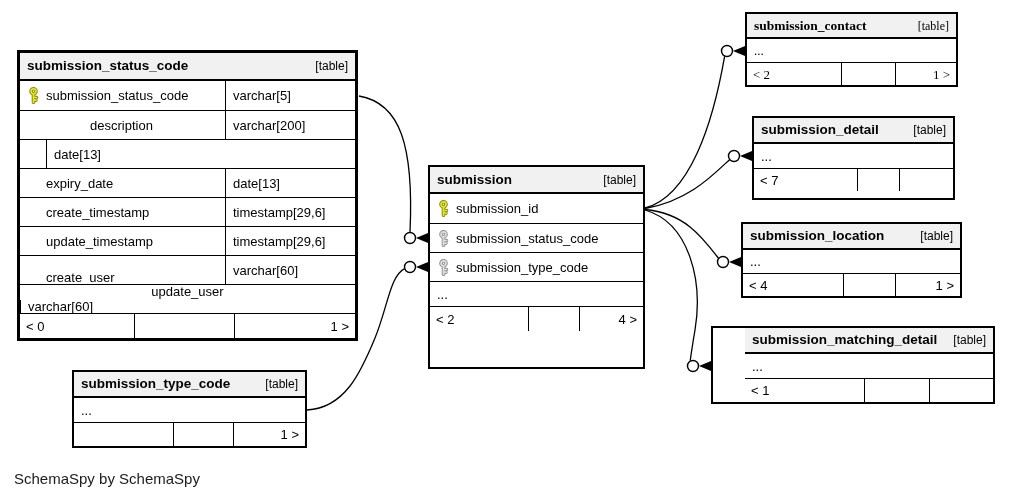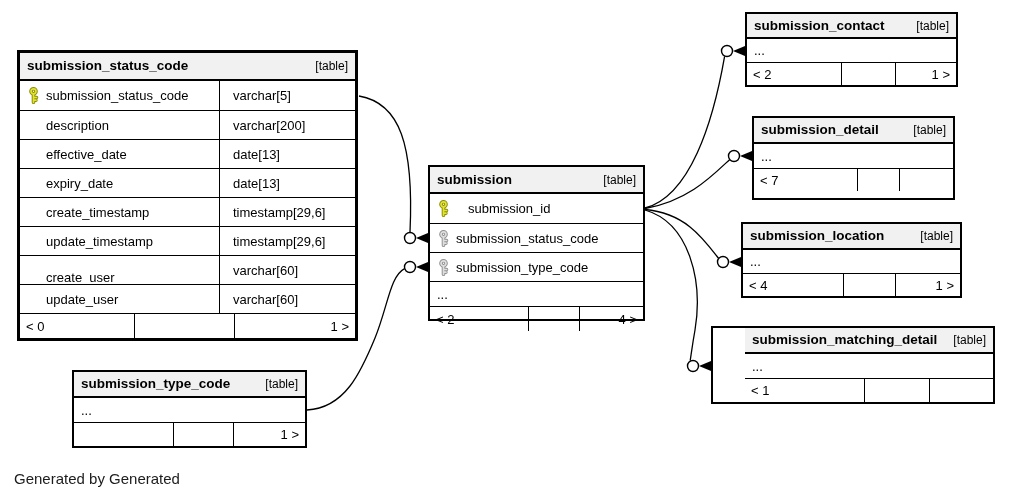--- a/index.html
+++ b/index.html
@@ -18,21 +18,21 @@
     display:flex; justify-content:space-between; align-items:center;
     background:#f1f1f1; border-bottom:2px solid #000; padding:0 7px;
     box-sizing:border-box;
   }
   .hdr .t { font-weight:bold; font-size:13.5px; }
   .hdr .tag { font-size:12px; font-weight:normal; }
   .row { display:flex; align-items:center; box-sizing:border-box; }
   .row + .row, .ellipsis, .ftr { border-top:1px solid #000; }
   .kcell { width:26px; display:flex; justify-content:center; align-items:center; }
   .cname { flex:1; }
-  .ctype { width:122px; border-left:1px solid #000; padding-left:13px; align-self:stretch; display:flex; align-items:center; }
+  .ctype { width:122px; border-left:1px solid #000; padding-left:7px; align-self:stretch; display:flex; align-items:center; }
   .ellipsis { display:flex; align-items:center; padding-left:7px; box-sizing:border-box; }
   .ftr { display:flex; box-sizing:border-box; }
   .fcell { box-sizing:border-box; padding:0 6px; display:flex; align-items:center; }
   .fcell + .fcell { border-left:1px solid #000; }
   .fcell.r { justify-content:flex-end; }
   .caption { position:absolute; left:14px; top:470px; font-size:15px; color:#1c1c1c; }
   svg.key { display:block; }
 </style>
 </head>
 <body>
@@ -81,28 +81,27 @@
               </g>
               <g stroke="#e0e234" stroke-width="1.7" fill="none" stroke-linecap="round">
                 <circle cx="6.5" cy="4.3" r="2.5"></circle>
                 <path d="M6.5 7.2 V15.3 M6.5 10.5 h3 M6.5 13.2 h2.4"></path>
               </g>
             </svg>
           </span>
         <span class="cname">submission_status_code</span>
         <span class="ctype">varchar[5]</span>
       </div>
-      <div class="row" style="height:29px;">
+      <div class="row" style="height:29px;gap:44px;">
         <span class="kcell"></span>
         <span class="cname">description</span>
         <span class="ctype">varchar[200]</span>
       </div>
       <div class="row" style="height:29px;">
         <span class="kcell"></span>
-        <span class="cname">effective_date</span>
         <span class="ctype">date[13]</span>
       </div>
       <div class="row" style="height:29px;">
         <span class="kcell"></span>
         <span class="cname">expiry_date</span>
         <span class="ctype">date[13]</span>
       </div>
       <div class="row" style="height:29px;">
         <span class="kcell"></span>
         <span class="cname">create_timestamp</span>
@@ -111,40 +110,40 @@
       <div class="row" style="height:29px;">
         <span class="kcell"></span>
         <span class="cname">update_timestamp</span>
         <span class="ctype">timestamp[29,6]</span>
       </div>
       <div class="row" style="height:29px;align-items:flex-end;">
         <span class="kcell"></span>
         <span class="cname">create_user</span>
         <span class="ctype">varchar[60]</span>
       </div>
-      <div class="row" style="height:29px;">
+      <div class="row" style="height:29px;flex-direction:column;">
         <span class="kcell"></span>
         <span class="cname">update_user</span>
         <span class="ctype">varchar[60]</span>
       </div>
     </div>
     <div class="ftr" style="height:25px;">
       <span class="fcell" style="flex:0 0 34%;">&lt; 0</span>
       <span class="fcell" style="flex:0 0 30%;"></span>
       <span class="fcell r" style="flex:1;">1 &gt;</span>
     </div>
   </div>
 
-  <div class="node" style="left:428px; top:165px; width:217px; height:156px;">
+  <div class="node" style="left:428px; top:165px; width:217px; height:204px;">
     <div class="hdr" style="height:27px;">
       <span class="t">submission</span>
       <span class="tag">[table]</span>
     </div>
     <div class="rows">
-      <div class="row" style="height:29px;gap:12px;">
+      <div class="row" style="height:29px;">
         <span class="kcell">
             <svg class="key" width="13" height="17" viewBox="0 0 13 17">
               <g stroke="#8a8b00" stroke-width="3.6" fill="none" stroke-linecap="round">
                 <circle cx="6.5" cy="4.3" r="2.5"></circle>
                 <path d="M6.5 7.2 V15.3 M6.5 10.5 h3 M6.5 13.2 h2.4"></path>
               </g>
               <g stroke="#e0e234" stroke-width="1.7" fill="none" stroke-linecap="round">
                 <circle cx="6.5" cy="4.3" r="2.5"></circle>
                 <path d="M6.5 7.2 V15.3 M6.5 10.5 h3 M6.5 13.2 h2.4"></path>
               </g>
@@ -197,21 +196,21 @@
       <span class="tag">[table]</span>
     </div>
     <div class="ellipsis" style="height:24px; border-top:none;">...</div>
     <div class="ftr" style="height:24px;">
       <span class="fcell" style="flex:0 0 43%;"></span>
       <span class="fcell" style="flex:0 0 26%;"></span>
       <span class="fcell r" style="flex:1;">1 &gt;</span>
     </div>
   </div>
 
-  <div class="node" style="left:745px; top:12px; width:213px; height:75px;">
+  <div class="node" style="left:745px; top:12px; width:213px; height:75px;font-family:Liberation Serif, serif;">
     <div class="hdr" style="height:25px;">
       <span class="t">submission_contact</span>
       <span class="tag">[table]</span>
     </div>
     <div class="ellipsis" style="height:23px; border-top:none;">...</div>
     <div class="ftr" style="height:23px;">
       <span class="fcell" style="flex:0 0 45%;">&lt; 2</span>
       <span class="fcell" style="flex:0 0 26%;"></span>
       <span class="fcell r" style="flex:1;">1 &gt;</span>
     </div>
@@ -249,14 +248,14 @@
       <span class="tag">[table]</span>
     </div>
     <div class="ellipsis" style="height:24px; border-top:none;">...</div>
     <div class="ftr" style="height:24px;">
       <span class="fcell" style="flex:0 0 48%;">&lt; 1</span>
       <span class="fcell" style="flex:0 0 26%;"></span>
       <span class="fcell r" style="flex:1;"></span>
     </div>
   </div>
 
-  <div class="caption">Generated by Generated</div>
+  <div class="caption">SchemaSpy by SchemaSpy</div>
 </div>
 
 </body></html>

